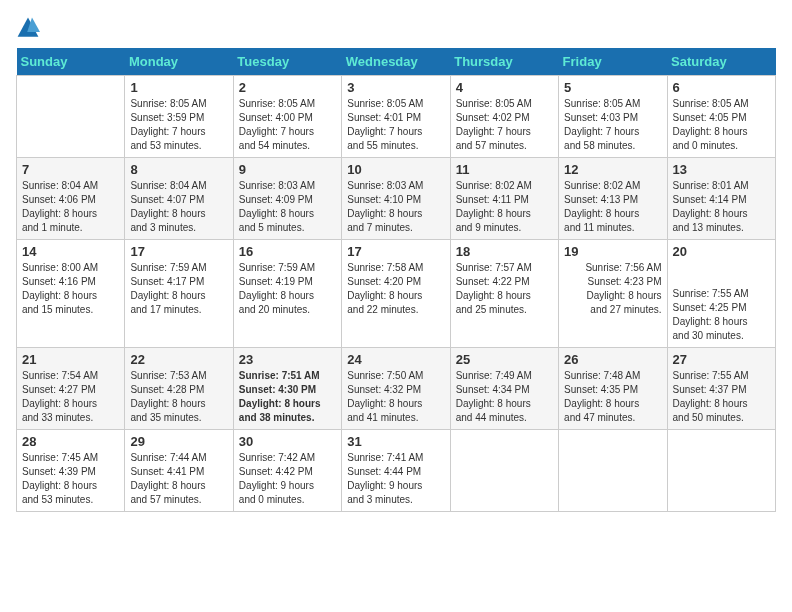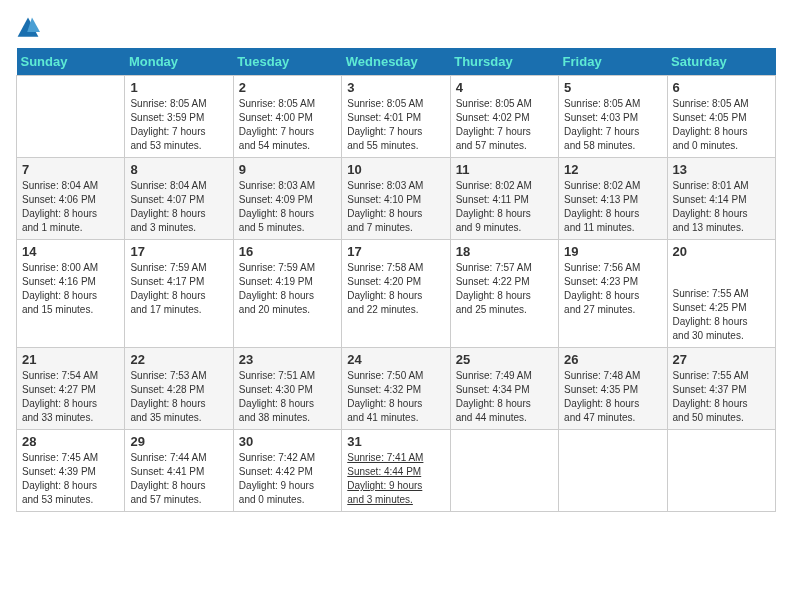--- a/index.html
+++ b/index.html
@@ -239,21 +239,21 @@
         </td>
         <td>
           <span class="day-number">18</span>
           <div class="day-info" style="white-space: pre-line;">Sunrise: 7:57 AM
 Sunset: 4:22 PM
 Daylight: 8 hours
 and 25 minutes.</div>
         </td>
         <td>
           <span class="day-number">19</span>
-          <div class="day-info" style="white-space: pre-line;">Sunrise: 7:56 AM
+          <div class="day-info" style="white-space: pre-line; text-align: right;">Sunrise: 7:56 AM
 Sunset: 4:23 PM
 Daylight: 8 hours
 and 27 minutes.</div>
         </td>
         <td>
           <span class="day-number">20</span>
           <div class="day-info" style="white-space: pre-line; margin-top: 28px;">Sunrise: 7:55 AM
 Sunset: 4:25 PM
 Daylight: 8 hours
 and 30 minutes.</div>
@@ -269,21 +269,21 @@
         </td>
         <td>
           <span class="day-number">22</span>
           <div class="day-info" style="white-space: pre-line;">Sunrise: 7:53 AM
 Sunset: 4:28 PM
 Daylight: 8 hours
 and 35 minutes.</div>
         </td>
         <td>
           <span class="day-number">23</span>
-          <div class="day-info" style="white-space: pre-line;">Sunrise: 7:51 AM
+          <div class="day-info" style="white-space: pre-line; font-weight: bold;">Sunrise: 7:51 AM
 Sunset: 4:30 PM
 Daylight: 8 hours
 and 38 minutes.</div>
         </td>
         <td>
           <span class="day-number">24</span>
           <div class="day-info" style="white-space: pre-line;">Sunrise: 7:50 AM
 Sunset: 4:32 PM
 Daylight: 8 hours
 and 41 minutes.</div>
@@ -327,21 +327,21 @@
         </td>
         <td>
           <span class="day-number">30</span>
           <div class="day-info" style="white-space: pre-line;">Sunrise: 7:42 AM
 Sunset: 4:42 PM
 Daylight: 9 hours
 and 0 minutes.</div>
         </td>
         <td>
           <span class="day-number">31</span>
-          <div class="day-info" style="white-space: pre-line; text-decoration: underline;">Sunrise: 7:41 AM
+          <div class="day-info" style="white-space: pre-line;">Sunrise: 7:41 AM
 Sunset: 4:44 PM
 Daylight: 9 hours
 and 3 minutes.</div>
         </td>
         <td></td>
         <td></td>
         <td></td>
       </tr>
     </tbody>
 </table>

